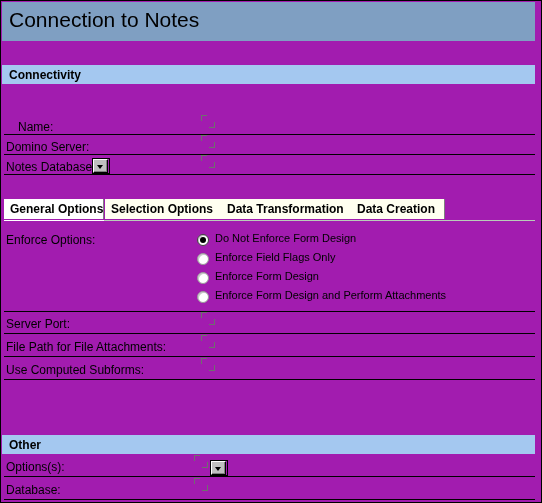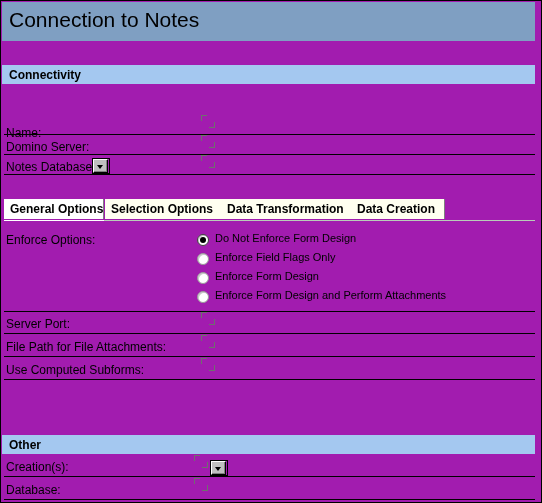--- a/index.html
+++ b/index.html
@@ -232,21 +232,21 @@
 <div id="page">
 
   <div class="title-bar">
     <div class="title-text">Connection to Notes</div>
   </div>
 
   <div class="section-bar" id="bar-connectivity">
     <div class="section-text">Connectivity</div>
   </div>
 
-  <div class="field-label" style="top:125px;">Name:</div>
+  <div class="field-label" style="top:119px;margin-left:12px;">Name:</div>
   <div class="corner-mark" style="left:200px; top:114px;">
     <span class="tl"></span>
       <span class="br"></span>
   </div>
   <div class="hrule" style="top:133px;"></div>
 
   <div class="field-label" style="top:139px;">Domino Server:</div>
   <div class="corner-mark" style="left:200px; top:134px;">
     <span class="tl"></span>
       <span class="br"></span>
@@ -321,21 +321,21 @@
   <div class="corner-mark" style="left:200px; top:357px;">
     <span class="tl"></span>
       <span class="br"></span>
   </div>
   <div class="hrule" style="top:378px;"></div>
 
   <div class="section-bar" id="bar-other">
     <div class="section-text">Other</div>
   </div>
 
-  <div class="field-label" style="top:459px;">Creation(s):</div>
+  <div class="field-label" style="top:459px;">Options(s):</div>
   <div class="corner-mark" style="left:193px; top:454px;">
     <span class="tl"></span>
       <span class="br"></span>
   </div>
   <div class="dropdown-outline" style="left:209px; top:459px; width:18px; height:16px;">
     <div class="dropdown-btn" style="left:0px; top:0px;">
       <span class="arrow"></span>
     </div>
   </div>
   <div class="hrule" style="top:475px;"></div>

